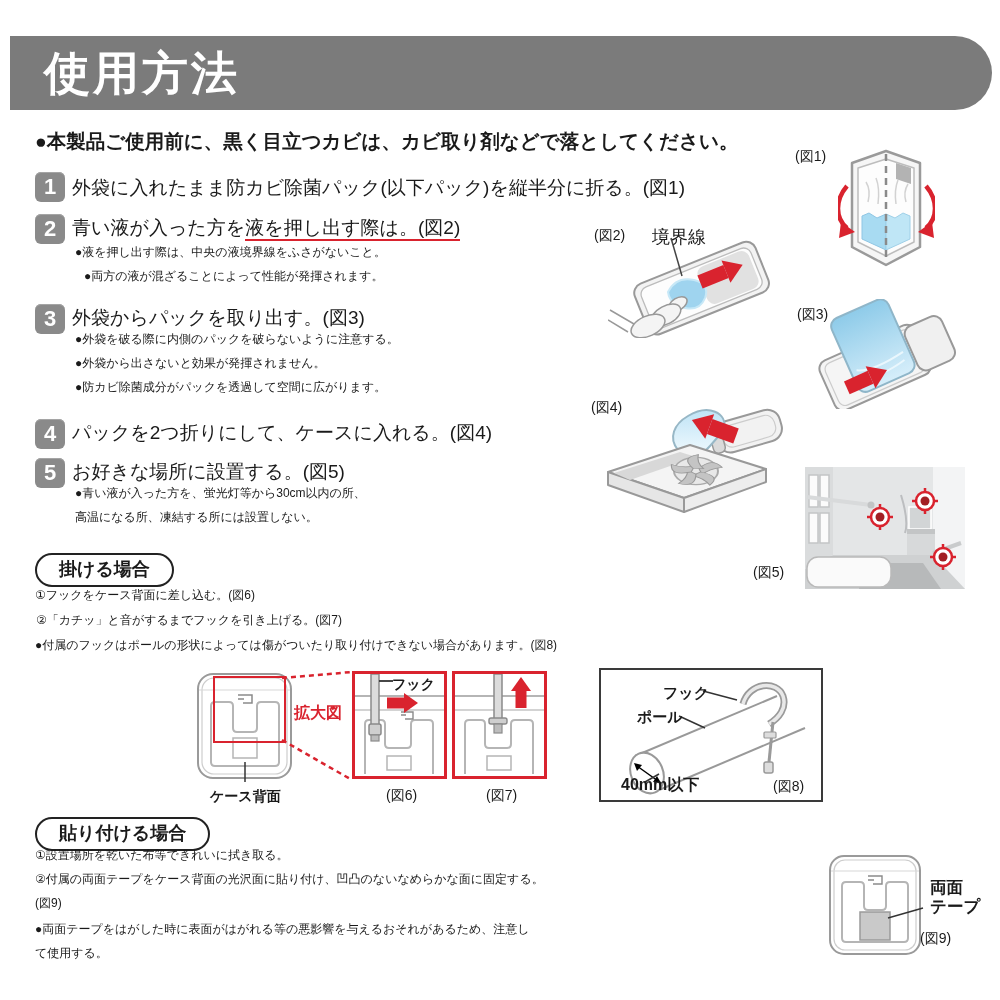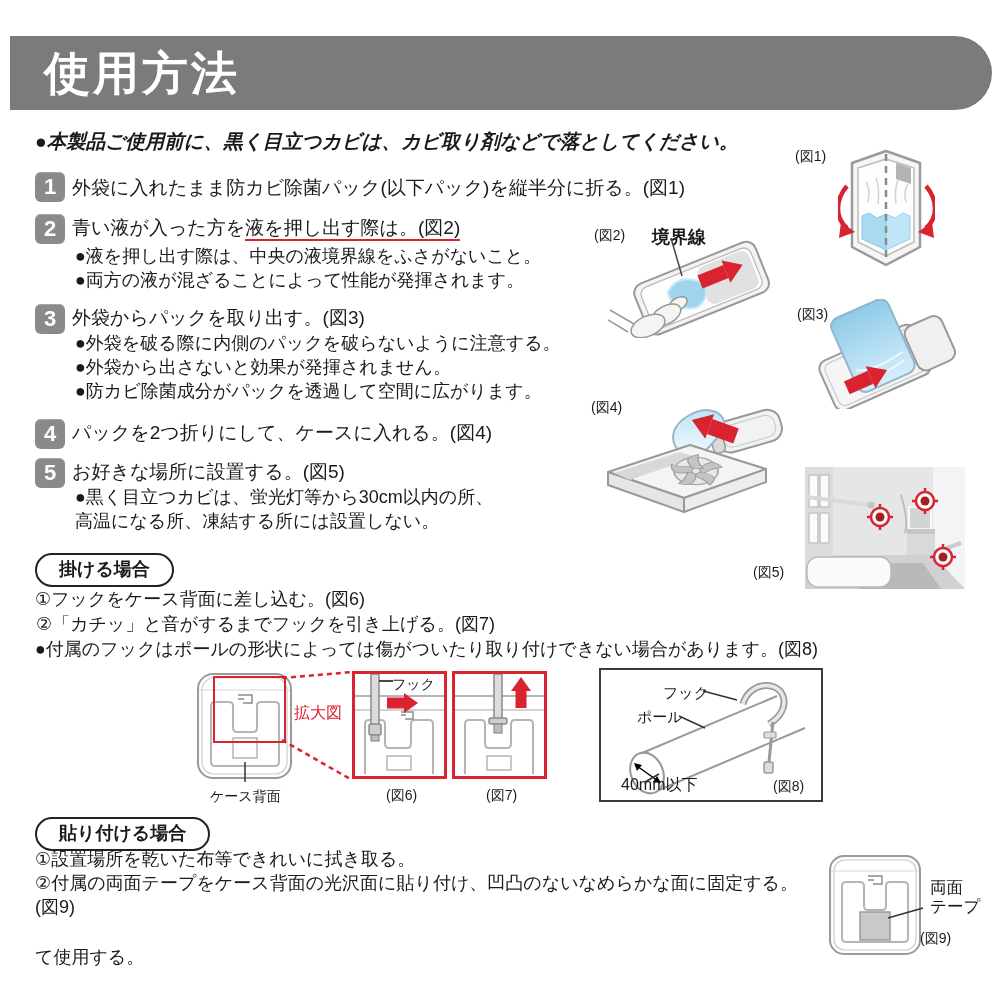--- a/index.html
+++ b/index.html
@@ -1,43 +1,43 @@
 <!DOCTYPE html>
 <html><head>
 <meta charset="utf-8">
 <style>
   html,body{margin:0;padding:0;background:#fff;}
   #page{
     position:relative;width:1000px;height:1000px;background:#fff;overflow:hidden;
     font-family:"Liberation Sans","DejaVu Sans",sans-serif;color:#1a1a1a;
   }
   .abs{position:absolute;}
-  .line{position:absolute;white-space:nowrap;font-size:18px;line-height:1.25;}
+  .line{position:absolute;white-space:nowrap;font-size:12px;line-height:1.25;}
   .step-text{font-size:19px;}
-  .bold{font-weight:bold;}
+  .bold{font-weight:normal;}
   .header-band{
     position:absolute;left:10px;top:36px;width:982px;height:74px;
     background:#7b7b7b;border-radius:0 37px 37px 0;
     color:#fff;font-weight:bold;font-size:46px;line-height:74px;
     padding-left:34px;box-sizing:border-box;letter-spacing:3px;
   }
-  .intro{position:absolute;left:35px;top:128px;font-size:19.5px;font-weight:bold;white-space:nowrap;font-style:italic;}
+  .intro{position:absolute;left:35px;top:128px;font-size:19.5px;font-weight:bold;white-space:nowrap;}
   .badge{
     position:absolute;left:35px;width:30px;height:30px;background:#8a8a8a;
     border-radius:6px;color:#fff;font-weight:bold;font-size:22px;
     text-align:center;line-height:30px;box-shadow:inset 0 1px 0 #a5a5a5;
   }
   .underline-red{border-bottom:2.5px solid #d9232e;padding-bottom:1px;}
   .pill{
     position:absolute;left:35px;height:30px;border:2.5px solid #222;border-radius:17px;
     font-size:18px;font-weight:bold;line-height:29px;background:#fff;
     padding:0 22px;white-space:nowrap;
   }
   .figlabel{position:absolute;font-size:14px;white-space:nowrap;}
-  .small-label{position:absolute;font-size:15px;font-weight:normal;white-space:nowrap;}
+  .small-label{position:absolute;font-size:15px;font-weight:bold;white-space:nowrap;}
   .redbox{position:absolute;border:2.5px solid #d9232e;background:transparent;}
   .figframe-red{position:absolute;border:3px solid #d9232e;background:#fff;box-sizing:border-box;}
   .figframe-black{position:absolute;border:2px solid #3a3a3a;background:#fff;box-sizing:border-box;}
   .pre{white-space:pre-line;line-height:1.15;}
   svg{display:block;}
 </style>
 </head>
 <body>
 
 <div id="page">
@@ -51,31 +51,31 @@
   <div class="badge" style="top:304px">3</div>
   <div class="badge" style="top:419px">4</div>
   <div class="badge" style="top:458px">5</div>
 
   <div class="line step-text" style="left:72px;top:176px">外袋に入れたまま防カビ除菌パック(以下パック)を縦半分に折る。(図1)</div>
 
   <div class="line step-text" style="left:72px;top:216px">
     <span>青い液が入った方を</span><span class="underline-red">液を押し出す際は。(図2)</span>
   </div>
   <div class="line" style="left:75px;top:245px">●液を押し出す際は、中央の液境界線をふさがないこと。</div>
-  <div class="line" style="left:75px;top:269px">●両方の液が混ざることによって性能が発揮されます。</div>
+  <div class="line" style="left:84px;top:269px">●両方の液が混ざることによって性能が発揮されます。</div>
 
   <div class="line step-text" style="left:72px;top:306px">外袋からパックを取り出す。(図3)</div>
   <div class="line" style="left:75px;top:332px">●外袋を破る際に内側のパックを破らないように注意する。</div>
   <div class="line" style="left:75px;top:356px">●外袋から出さないと効果が発揮されません。</div>
   <div class="line" style="left:75px;top:380px">●防カビ除菌成分がパックを透過して空間に広がります。</div>
 
   <div class="line step-text" style="left:72px;top:421px">パックを2つ折りにして、ケースに入れる。(図4)</div>
 
   <div class="line step-text" style="left:72px;top:460px">お好きな場所に設置する。(図5)</div>
-  <div class="line" style="left:75px;top:486px">●黒く目立つカビは、蛍光灯等から30cm以内の所、</div>
+  <div class="line" style="left:75px;top:486px">●青い液が入った方を、蛍光灯等から30cm以内の所、</div>
   <div class="line" style="left:75px;top:510px">高温になる所、凍結する所には設置しない。</div>
 
   <div class="figlabel" style="left:795px;top:148px">(図1)</div>
   <div class="figlabel" style="left:594px;top:227px">(図2)</div>
   <div class="figlabel bold" style="left:652px;top:225px;font-size:18px">境界線</div>
   <div class="figlabel" style="left:797px;top:306px">(図3)</div>
   <div class="figlabel" style="left:591px;top:399px">(図4)</div>
   <div class="figlabel" style="left:753px;top:564px">(図5)</div>
 
   <svg class="abs" style="left:838px;top:146px" width="97" height="126" viewBox="0 0 97 126">
@@ -285,20 +285,21 @@
   </div>
   <div class="small-label" style="left:663px;top:684px">フック</div>
   <div class="small-label" style="left:637px;top:708px">ポール</div>
   <div class="small-label" style="left:621px;top:775px;font-size:16px">40mm以下</div>
   <div class="figlabel" style="left:773px;top:778px">(図8)</div>
 
   <div class="pill" style="top:817px">貼り付ける場合</div>
   <div class="line" style="left:35px;top:872px">②付属の両面テープをケース背面の光沢面に貼り付け、凹凸のないなめらかな面に固定する。</div>
   <div class="line" style="left:35px;top:848px">①設置場所を乾いた布等できれいに拭き取る。</div>
   <div class="line" style="left:35px;top:896px">(図9)</div>
+  <div class="line" style="left:35px;top:922px">●両面テープをはがした時に表面がはがれる等の悪影響を与えるおそれがあるため、注意し</div>
   <div class="line" style="left:35px;top:946px">て使用する。</div>
 
   <svg class="abs" style="left:824px;top:852px" width="102" height="108" viewBox="0 0 102 108">
     <rect x="6" y="4" width="90" height="98" rx="14" fill="#fff" stroke="#9a9a9a" stroke-width="2"></rect>
     <rect x="10" y="8" width="82" height="90" rx="11" fill="none" stroke="#cdcdcd" stroke-width="1.2"></rect>
     <line x1="7" y1="19" x2="95" y2="19" stroke="#d8d8d8" stroke-width="1.2"></line>
     <path d="M44,24 h14 v8 h-9 M44,28 h6" fill="none" stroke="#8a8a8a" stroke-width="1.4"></path>
     <path d="M18,34 Q18,30 22,30 L36,30 Q40,30 40,34 L40,54 Q40,58 44,58 L58,58 Q62,58 62,54 L62,34 Q62,30 66,30 L80,30 Q84,30 84,34 L84,86 Q84,90 80,90 L22,90 Q18,90 18,86 Z" fill="none" stroke="#b5b5b5" stroke-width="2"></path>
     <rect x="36" y="60" width="30" height="28" fill="#c9c9c9" stroke="#9a9a9a" stroke-width="1.5"></rect>
     <line x1="64" y1="66" x2="99" y2="56" stroke="#333" stroke-width="1.5"></line>

